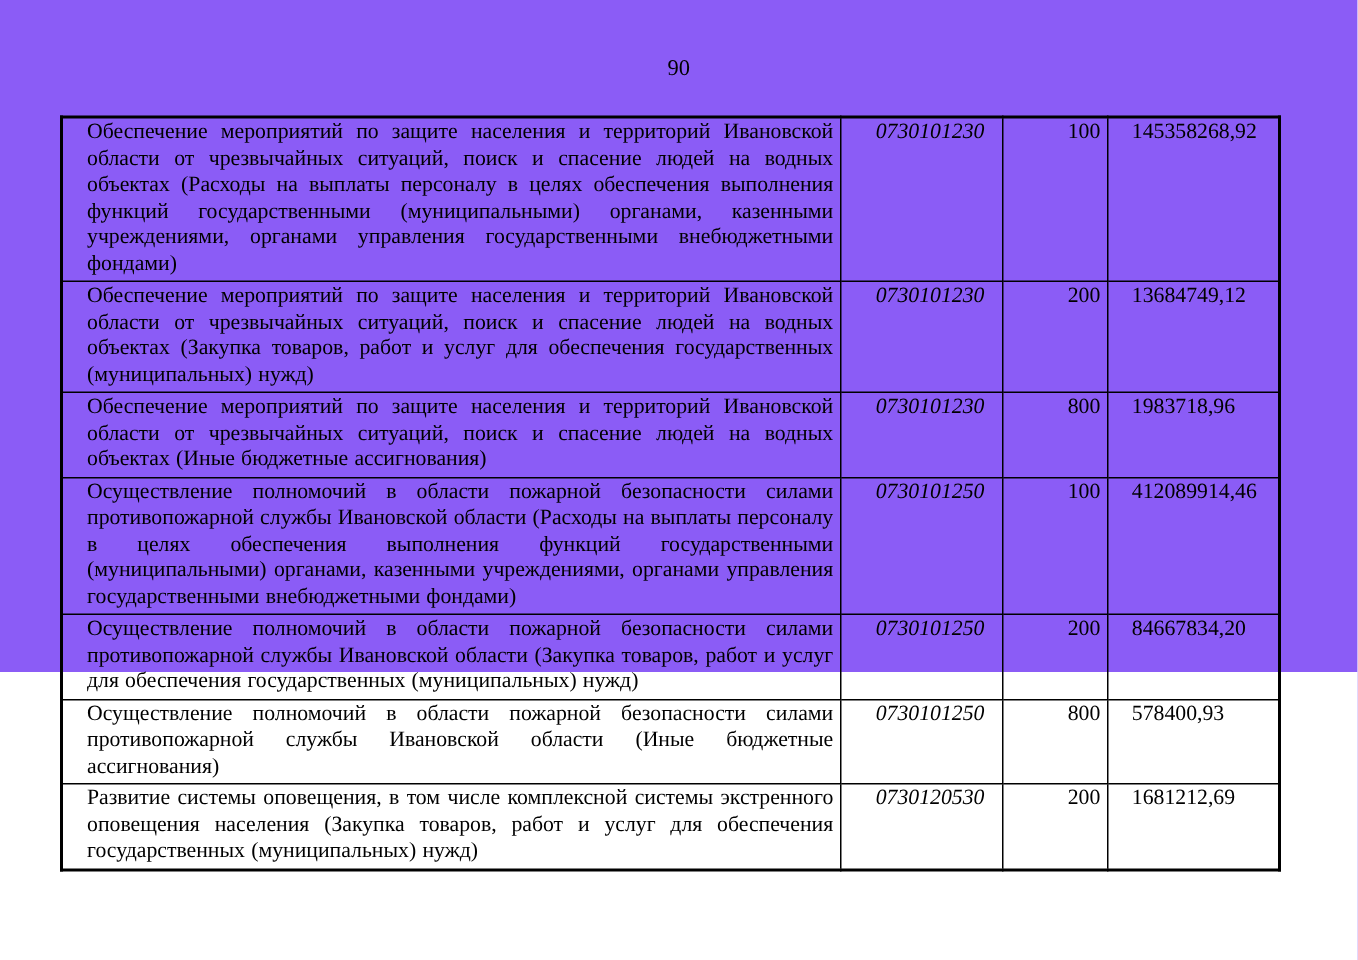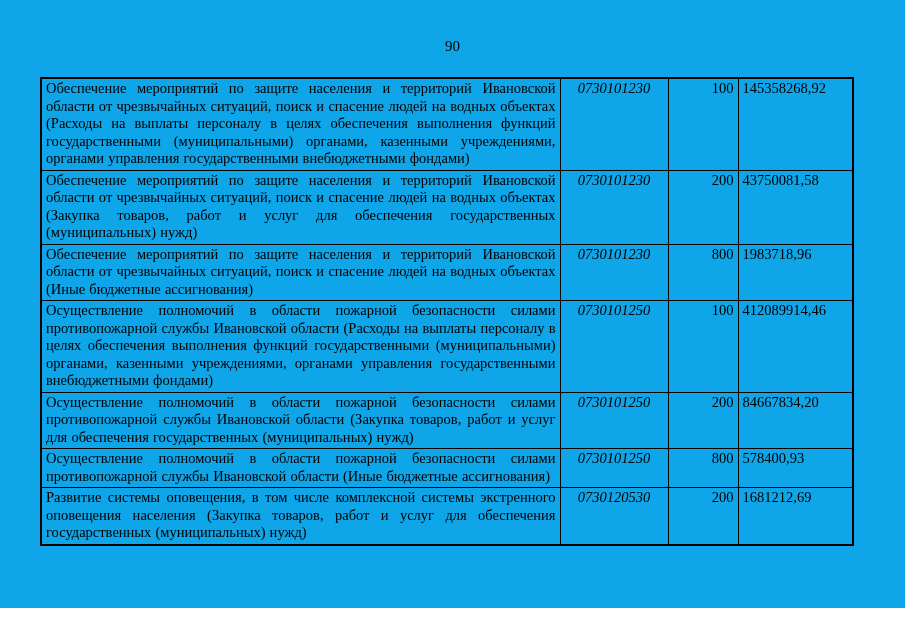--- a/index.html
+++ b/index.html
@@ -8,22 +8,22 @@
     background: #ffffff;
     width: 905px;
     height: 640px;
     overflow: hidden;
     font-family: "Liberation Serif", "DejaVu Serif", serif;
     color: #000000;
   }
   .page {
     position: relative;
     width: 905px;
-    height: 608px;
-    background: #0ea5e9;
+    height: 448px;
+    background: #8b5cf6;
   }
   .page-number {
     position: absolute;
     top: 37px;
     left: 0;
     width: 905px;
     text-align: center;
     font-size: 15px;
     line-height: 18px;
   }
@@ -34,21 +34,21 @@
     width: 812px;
     border-collapse: collapse;
     table-layout: fixed;
     border: 2px solid #000000;
   }
   table.budget td {
     border: 1px solid #000000;
     vertical-align: top;
     font-size: 14.5px;
     line-height: 17.5px;
-    padding: 1px 4px 2px 4px;
+    padding: 1px 4px 2px 16px;
     box-sizing: border-box;
     word-spacing: 0.5px;
   }
   td.c-desc   { text-align: justify; padding-left: 5px; }
   td.c-code   { text-align: center; font-style: italic; }
   td.c-vr     { text-align: right; }
   td.c-amount { text-align: left; margin-top: 12px; }
   .clip {
     height: 34px;
     overflow: hidden;
@@ -76,21 +76,21 @@
         <td class="c-code">0730101230</td>
         <td class="c-vr">100</td>
         <td class="c-amount">145358268,92</td>
       </tr>
       <tr>
         <td class="c-desc">
             <div>Обеспечение мероприятий по защите населения и территорий Ивановской области от чрезвычайных ситуаций, поиск и спасение людей на водных объектах (Закупка товаров, работ и услуг для обеспечения государственных (муниципальных) нужд)</div>
           </td>
         <td class="c-code">0730101230</td>
         <td class="c-vr">200</td>
-        <td class="c-amount">43750081,58</td>
+        <td class="c-amount">13684749,12</td>
       </tr>
       <tr>
         <td class="c-desc">
             <div>Обеспечение мероприятий по защите населения и территорий Ивановской области от чрезвычайных ситуаций, поиск и спасение людей на водных объектах (Иные бюджетные ассигнования)</div>
           </td>
         <td class="c-code">0730101230</td>
         <td class="c-vr">800</td>
         <td class="c-amount">1983718,96</td>
       </tr>
       <tr>

